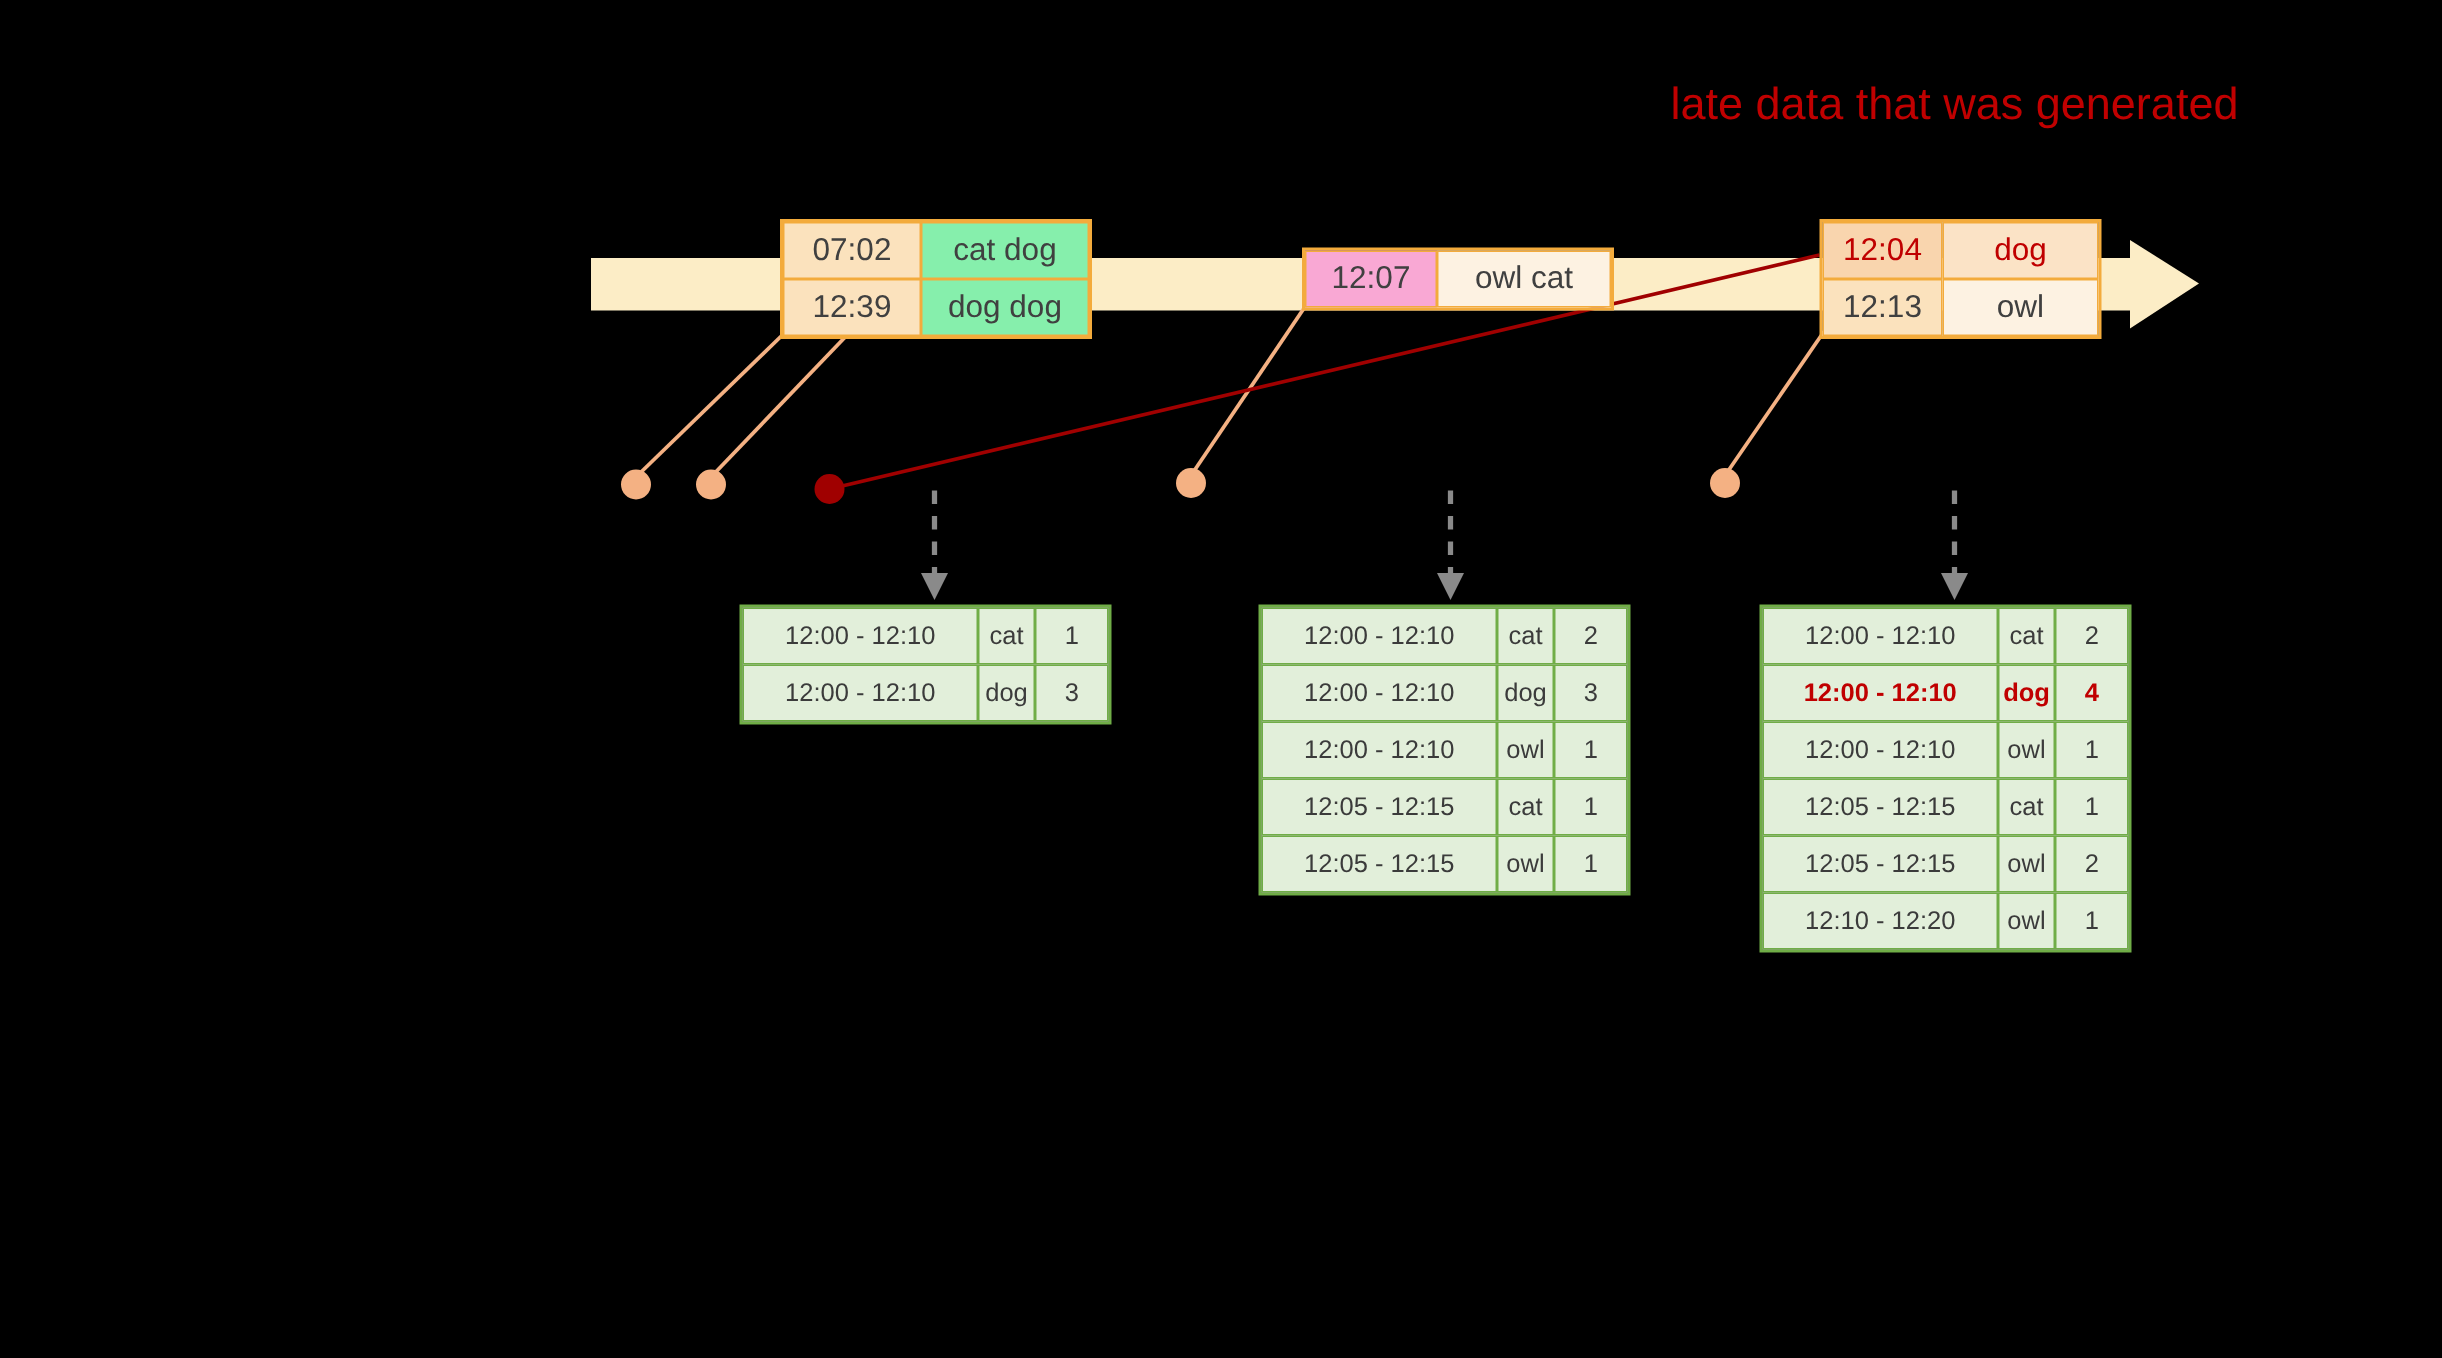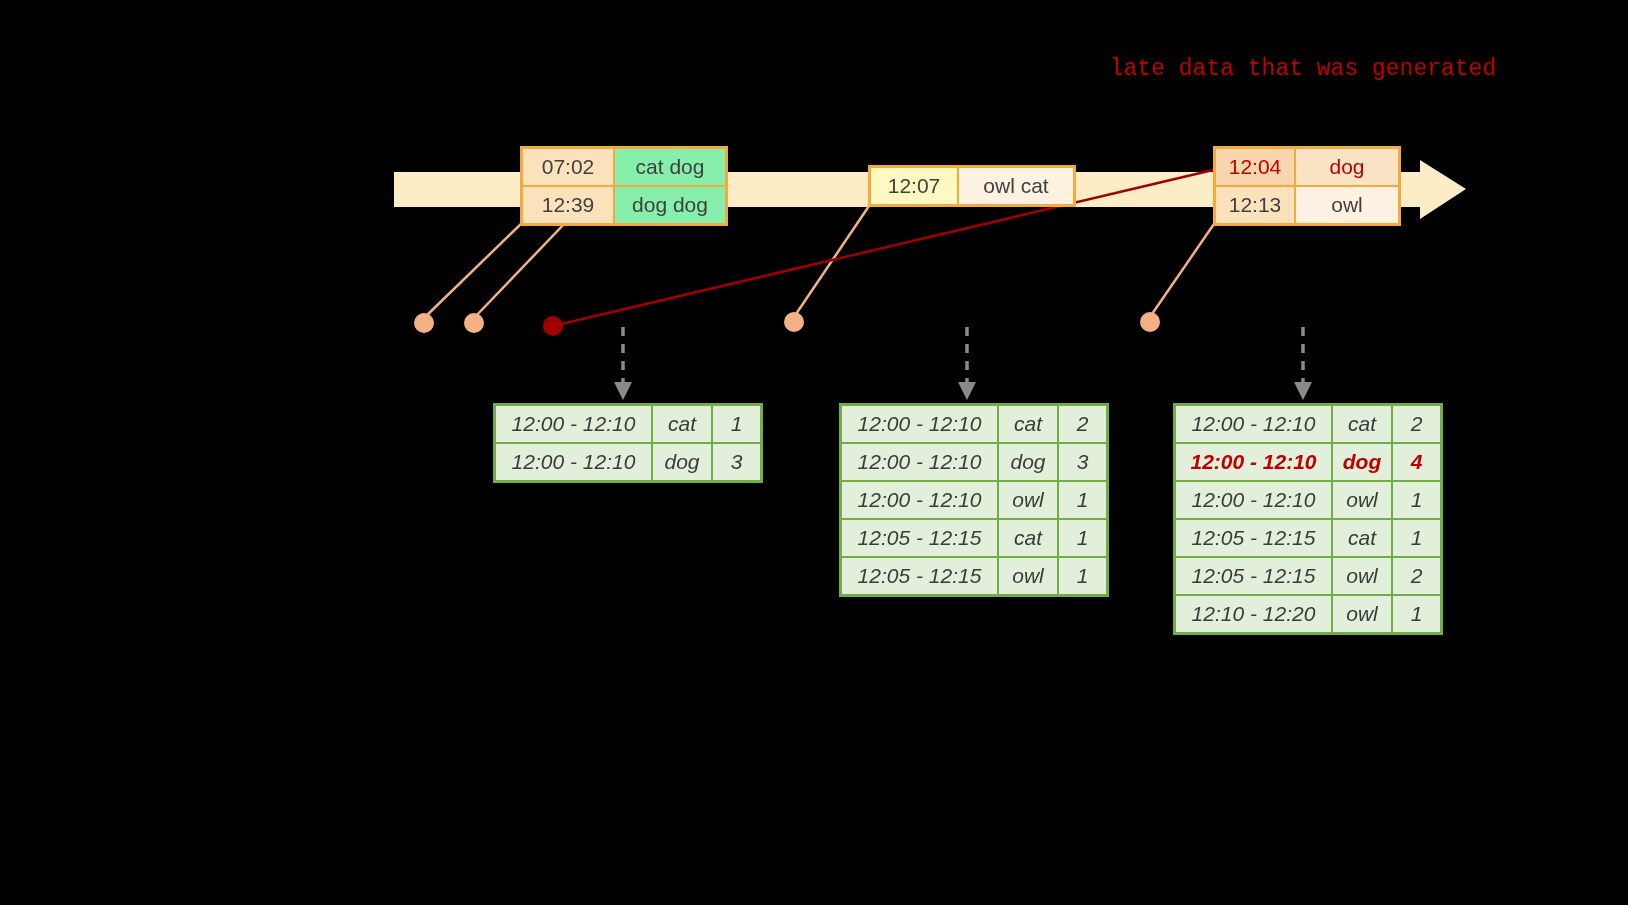--- a/index.html
+++ b/index.html
@@ -12,67 +12,65 @@
     overflow: hidden;
   }
   .layer { position: absolute; left: 0; top: 0; }
 
   
   .annotation {
     position: absolute;
     width: 580px;
     text-align: center;
     color: #c00000;
-    font-size: 23px;
+    font-size: 30px;
     line-height: 39px;
-    font-family: Liberation Mono, monospace;
   }
   .annotation.top { left: 1013px; top: 50px; }
   .annotation.bottom { left: 1013px; top: 654px; }
 
   
   .ebox { position: absolute; border: 2px solid #f3ab3c; }
   .erow { display: flex; }
   .ecell {
     box-sizing: border-box;
     border: 1px solid #f3ab3c;
     height: 38px;
     display: flex;
     align-items: center;
     justify-content: center;
     font-size: 21px;
     color: #404040;
   }
   .b1 .ecell.time  { width: 92px;  background: #fbe2bd; }
   .b1 .ecell.words { width: 112px; background: #86efac; }
-  .b2 .ecell.time  { width: 88px;  background: #fef9c3; }
+  .b2 .ecell.time  { width: 88px;  background: #f9a8d4; }
   .b2 .ecell.words { width: 116px; background: #fdf2e2; }
   .b3 .ecell.time  { width: 80px;  background: #fbe2bd; }
   .b3 .ecell.words { width: 104px; background: #fdf2e2; }
   .erow.late .ecell { color: #c00000; font-weight: normal; }
   .erow.late .ecell.time  { background: #f9d5ae; }
   .erow.late .ecell.words { background: #fbe3c6; }
 
   
   .gtable { position: absolute; border: 2px solid #70ad47; }
   .grow { display: flex; }
   .gcell {
     box-sizing: border-box;
     border: 1px solid #70ad47;
     background: #e2efda;
     height: 38px;
     display: flex;
     align-items: center;
     justify-content: center;
-    font-size: 21px;
+    font-size: 17px;
     color: #3b3b3b;
-    font-style: italic;
   }
   .gcell.win  { width: 157px; }
-  .gcell.word { width: 60px; }
+  .gcell.word { width: 38px; }
   .gcell.cnt  { width: 49px; }
   .grow.late .gcell { color: #c00000; font-weight: bold; }
 </style>
 </head>
 <body>
 
 <div class="canvas">
 
   <svg class="layer" width="1628" height="905" viewBox="0 0 1628 905">
 

